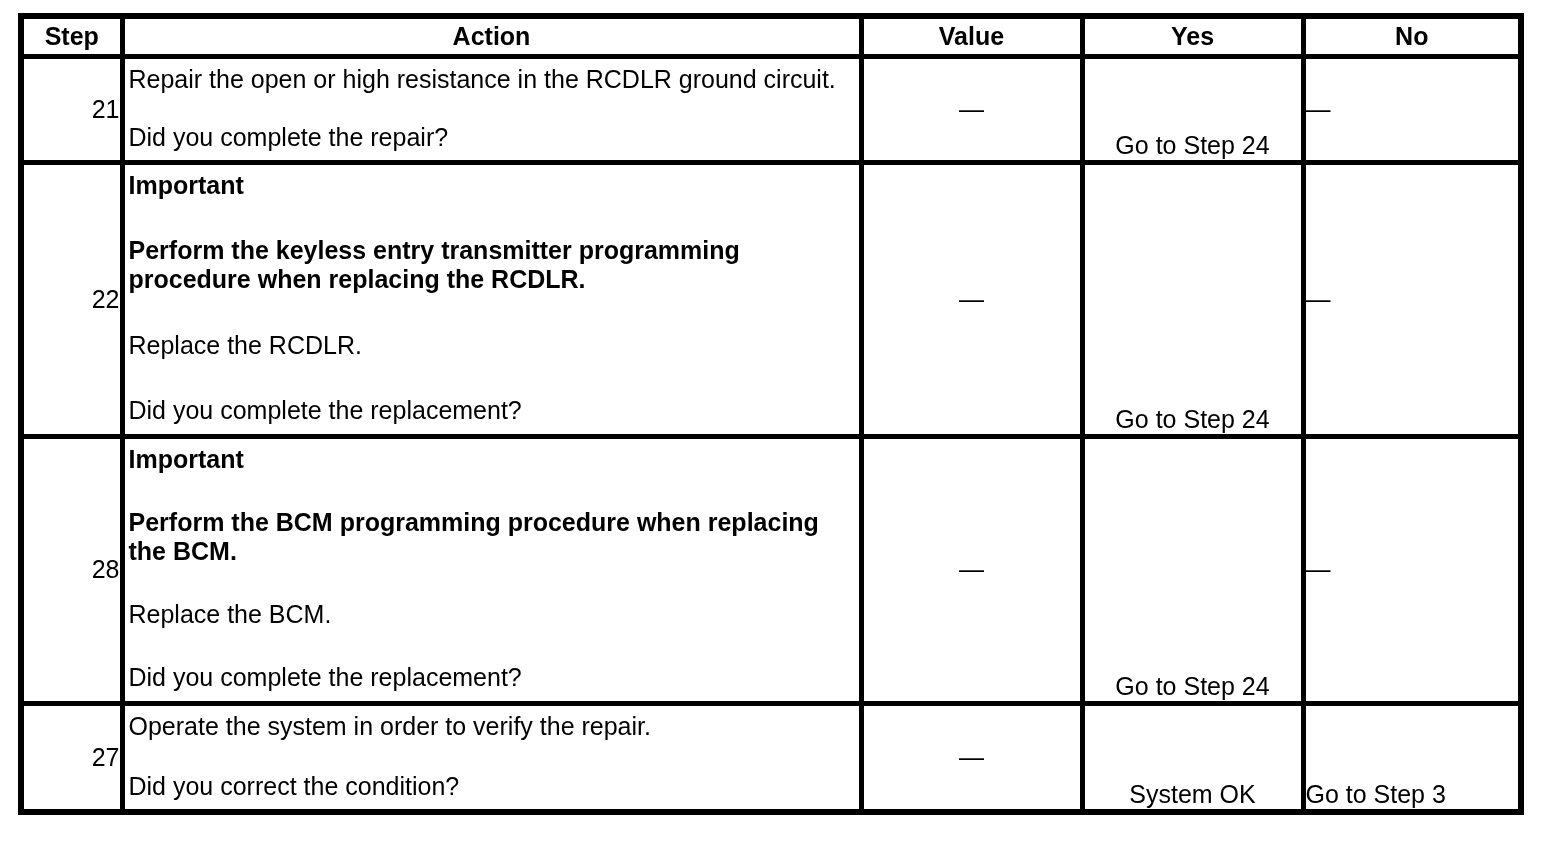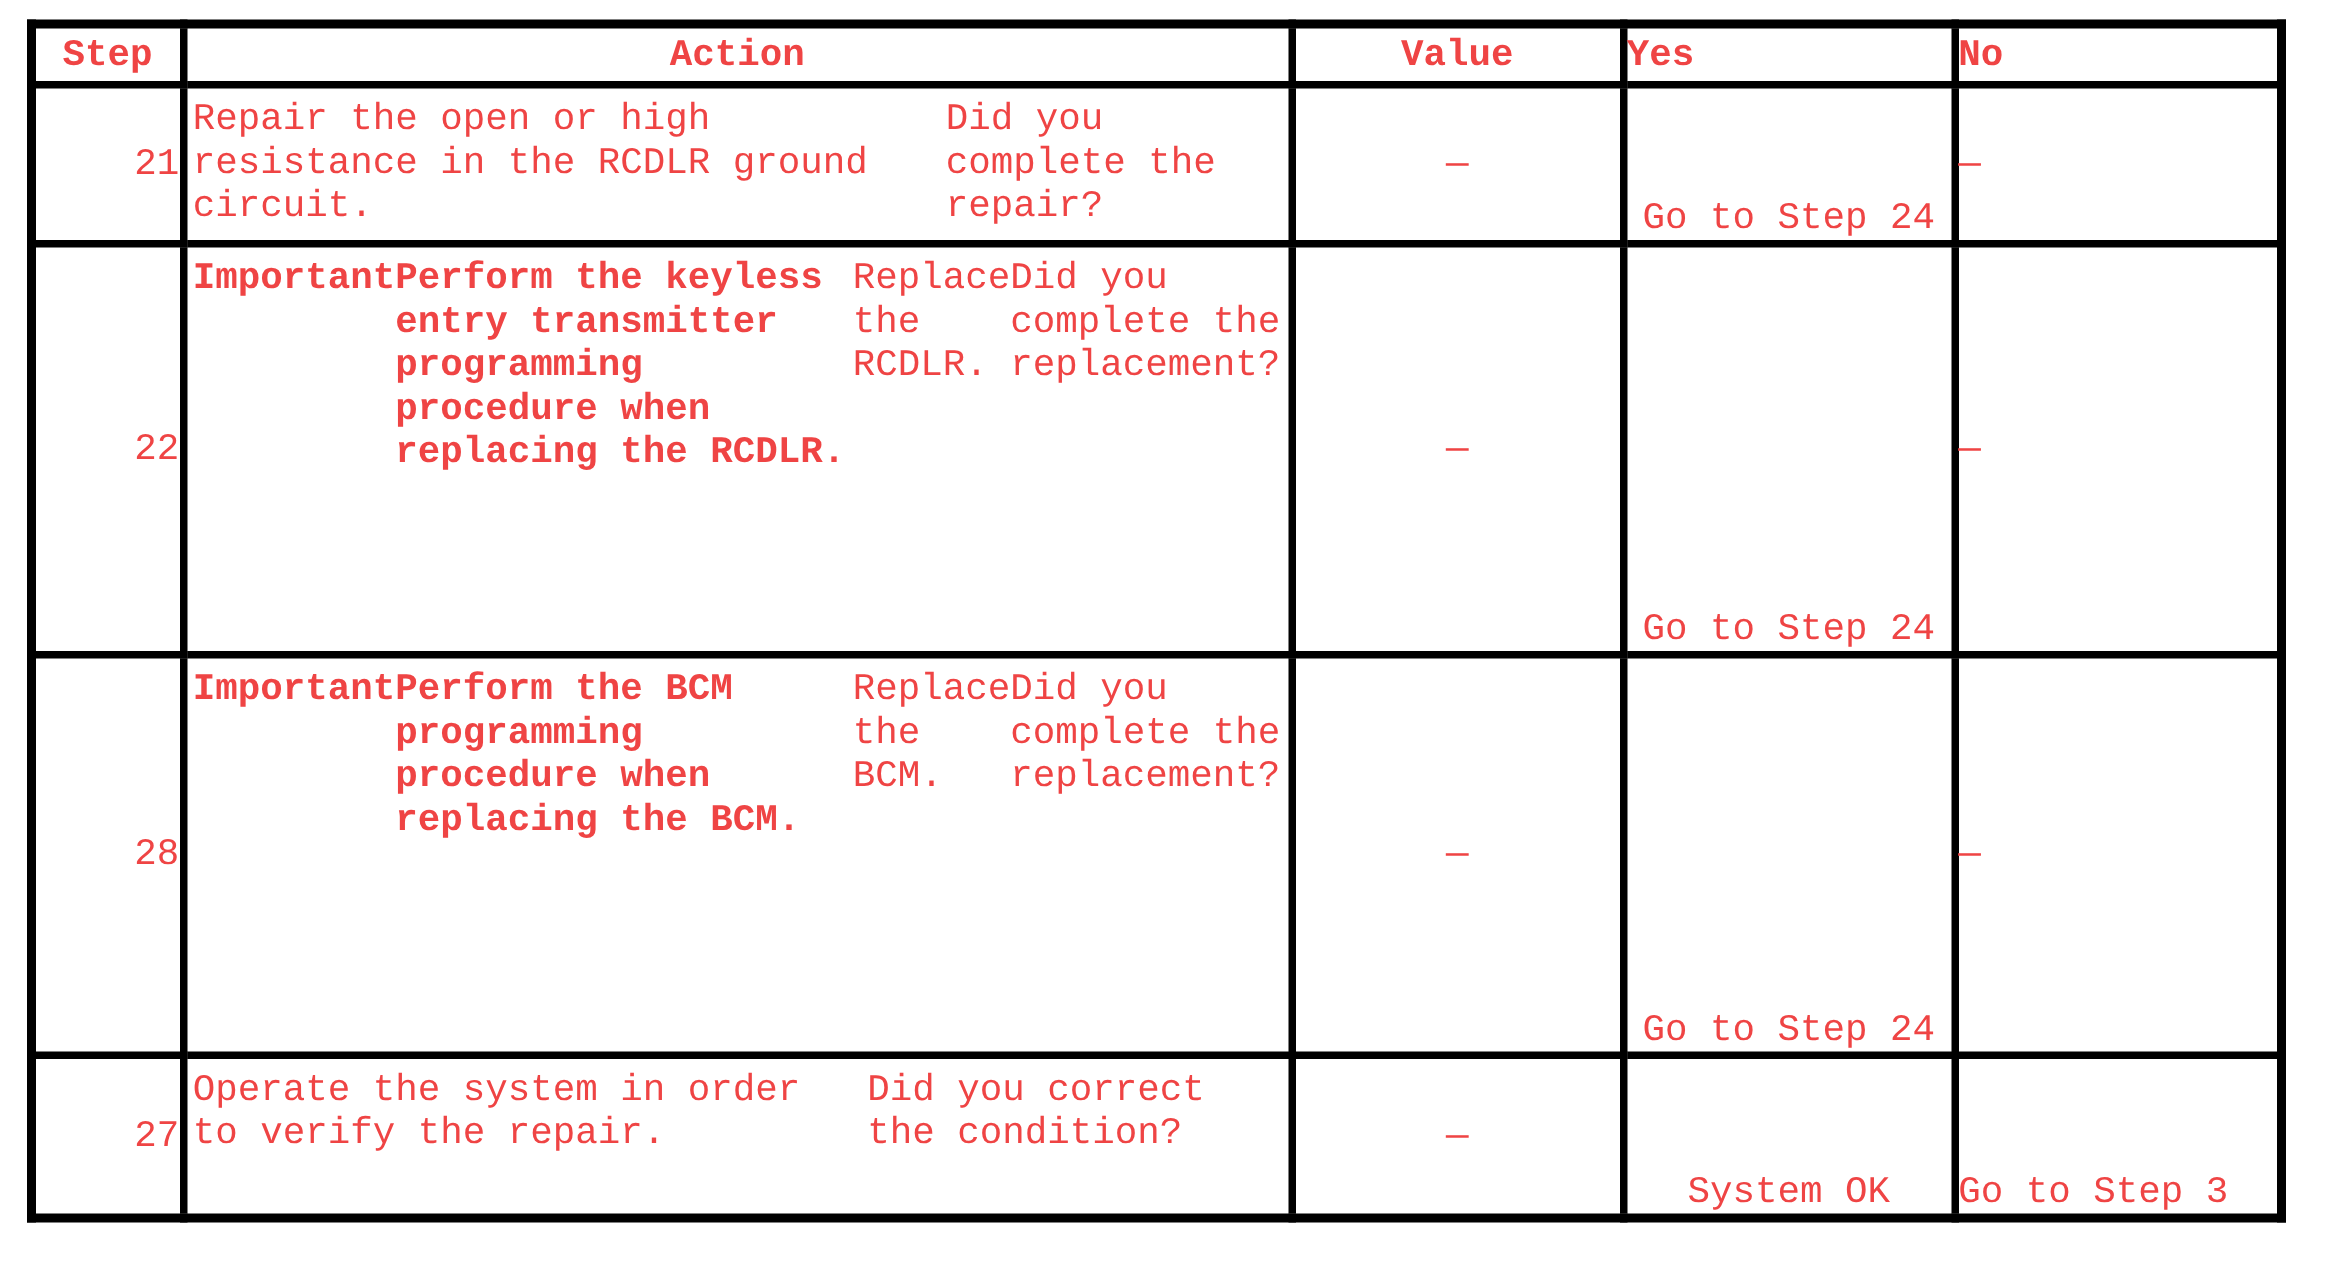--- a/index.html
+++ b/index.html
@@ -5,22 +5,22 @@
   html, body {
     margin: 0;
     padding: 0;
     background: #ffffff;
   }
   .page {
     position: relative;
     width: 1568px;
     height: 844px;
     background: #ffffff;
-    font-family: Liberation Mono, monospace;
-    color: #ef4444;
+    font-family: Liberation Sans, sans-serif;
+    color: #000000;
   }
   table.diag {
     position: absolute;
     left: 18px;
     top: 13px;
     width: 1500px;
     border-collapse: collapse;
     table-layout: fixed;
     border: 6px solid #000000;
     font-size: 25px;
@@ -36,30 +36,30 @@
   tr.r22    { height: 274px; }
   tr.r23    { height: 267px; }
   tr.r24    { height: 108px; }
 
   th {
     font-weight: bold;
     vertical-align: middle;
     text-align: center;
     font-size: 25px;
   }
-  th.th-left { text-align: left; padding-left: 8px; }
+  th.th-left { text-align: center; padding-left: 8px; }
 
   td.cell-step {
     text-align: right;
     vertical-align: middle;
   }
   td.cell-action { vertical-align: top; }
   .action-flex {
     display: flex;
-    flex-direction: row;
+    flex-direction: column;
     justify-content: space-between;
     box-sizing: border-box;
     padding: 6px 5px 8px 4px;
   }
   .r21 .action-flex { height: 101px; }
   .r22 .action-flex { height: 269px; }
   .r23 .action-flex { height: 262px; }
   .r24 .action-flex { height: 103px; }
   .action-flex p { margin: 0; }
   .action-flex p.bold { font-weight: bold; }

